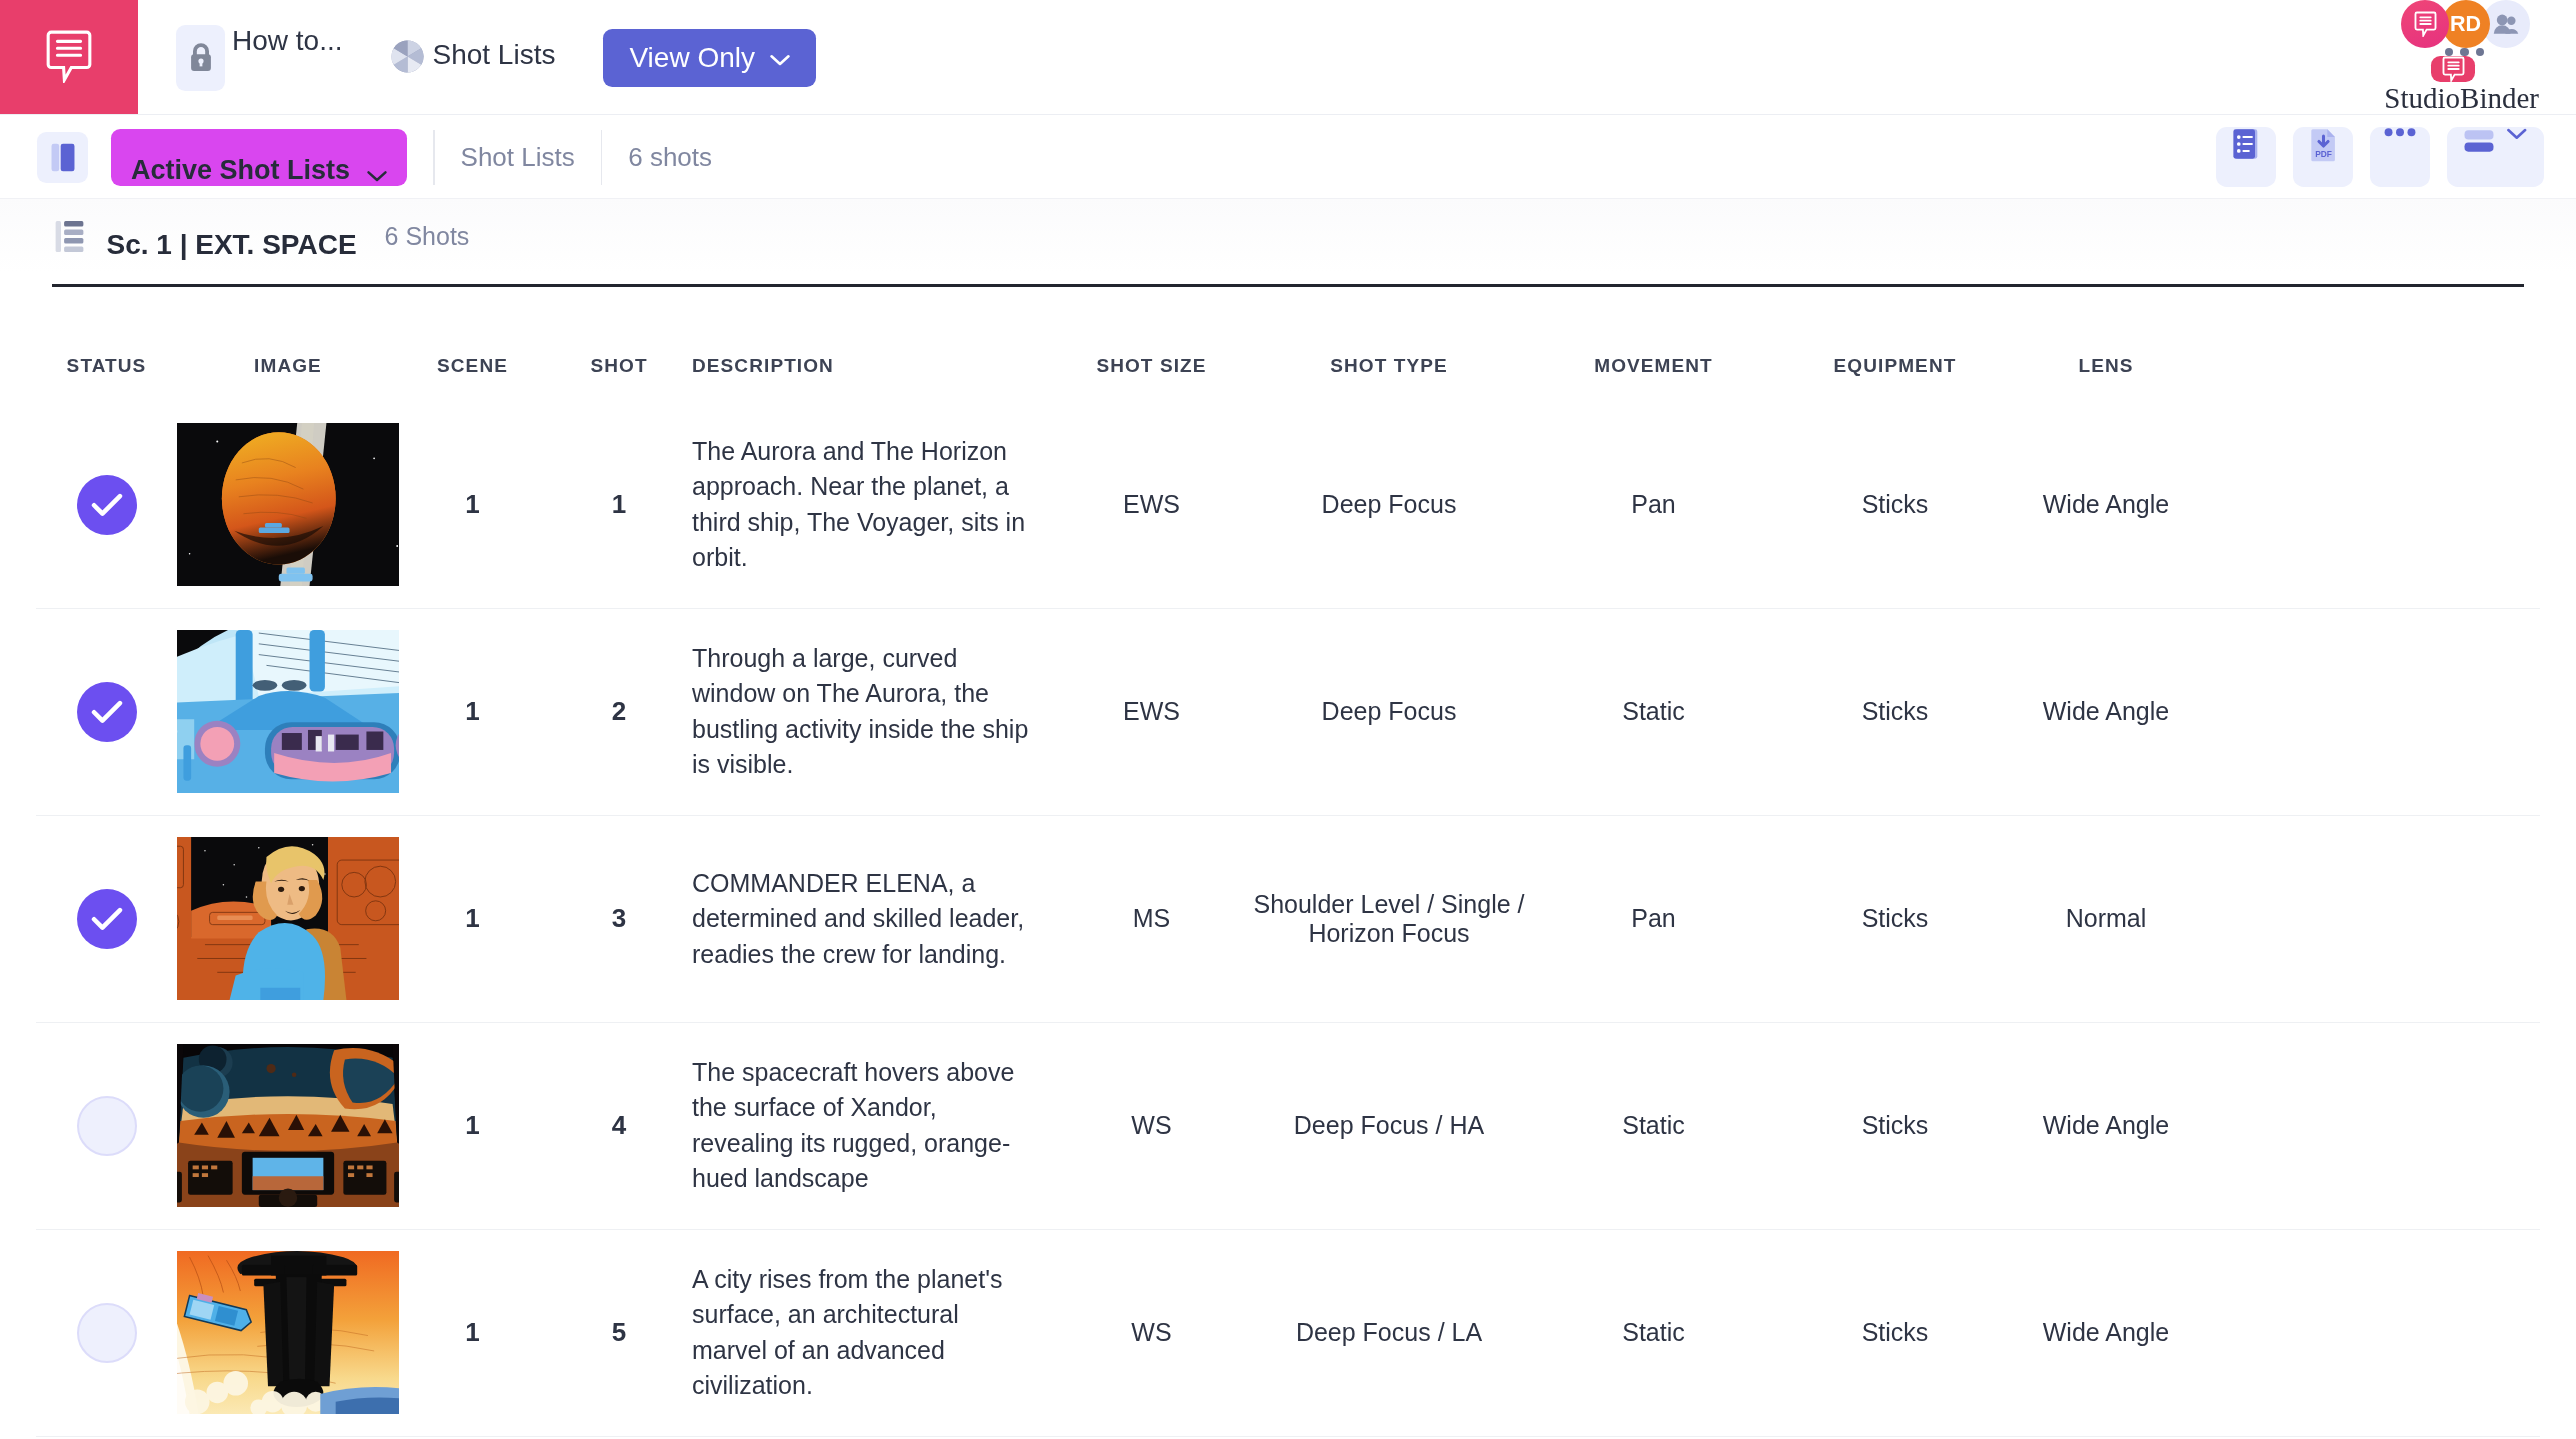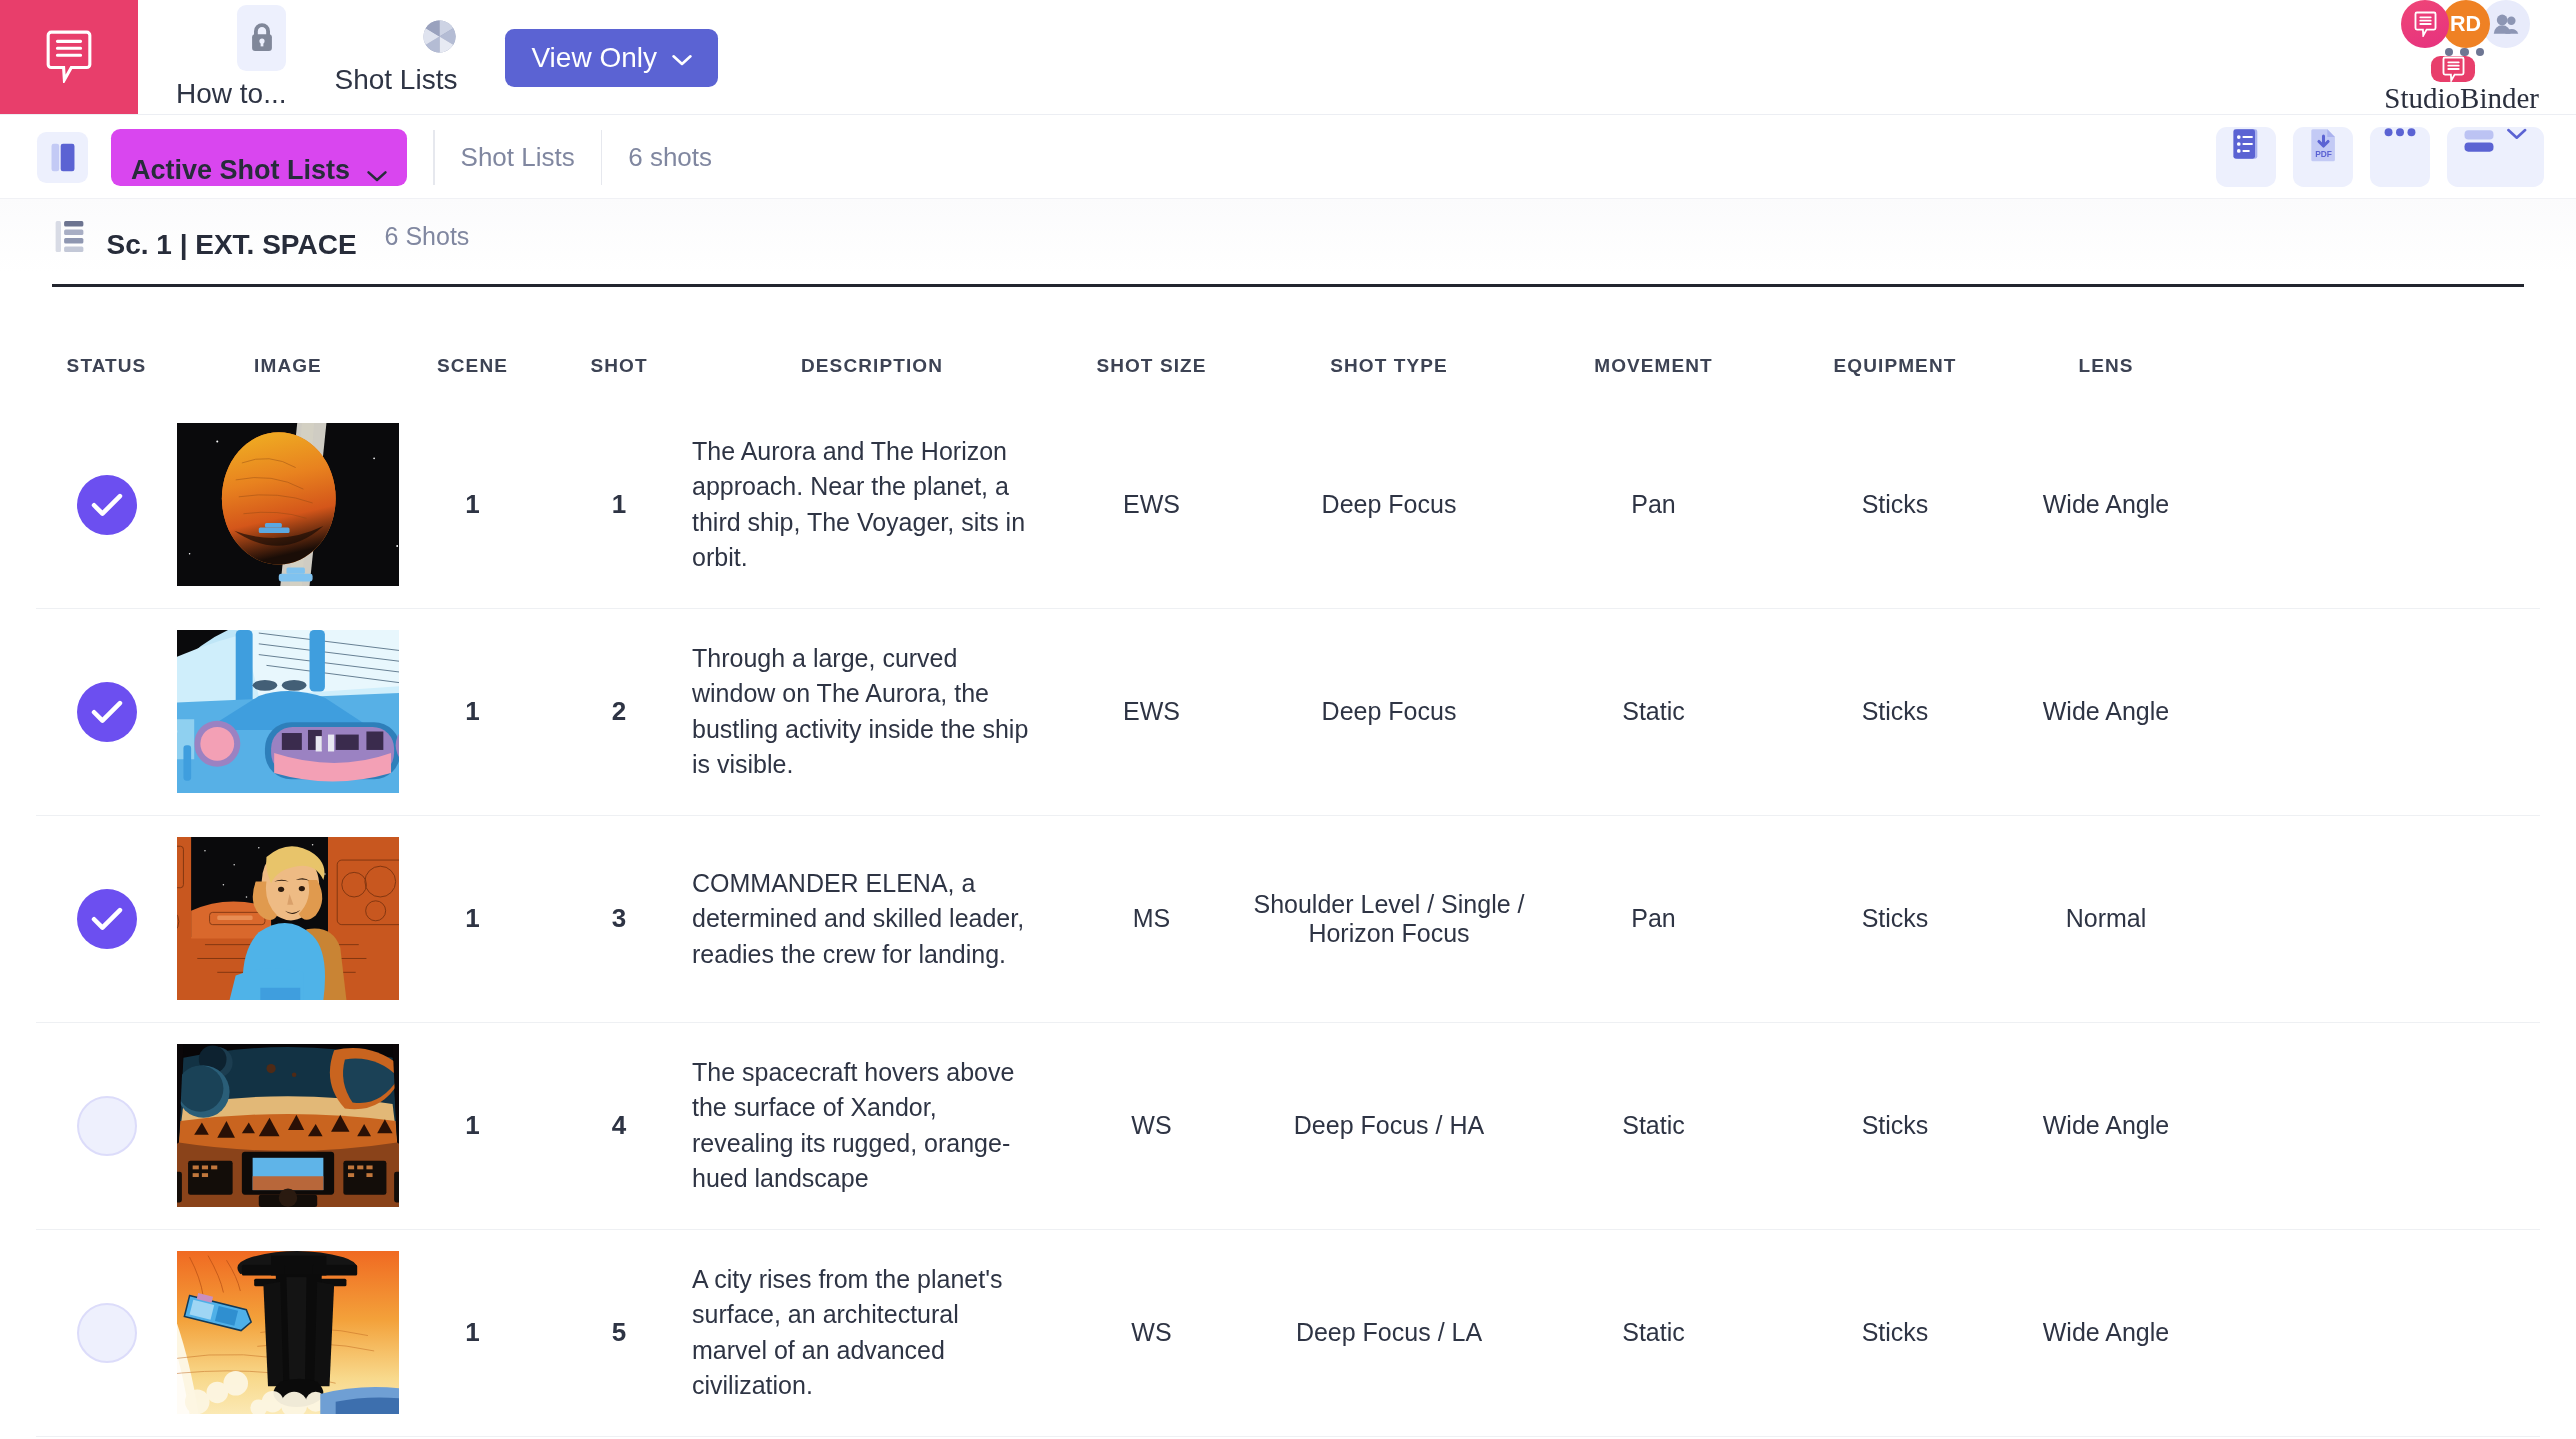--- a/index.html
+++ b/index.html
@@ -31,23 +31,22 @@
     flex: 0 0 138px;
   }
   .sb-mark { display:block; }
 
   .topbar-left {
     display: flex; align-items: center;
     gap: 0px;
     padding-left: 38px;
   }
   .tb-item {
-    display: flex; align-items: flex-end; gap: 7px;
+    display: flex; align-items: flex-start; gap: 7px;
     margin-right: 48px;
-    flex-direction: column;
   }
   .lock-chip {
     width: 49px; height: 66px;
     background: #edf0fd;
     border-radius: 9.2px;
     display: flex; align-items: center; justify-content: center;
   }
   .tb-label {
     font-size: 28px;
     color: #2e3444;
@@ -160,21 +159,21 @@
     display: grid;
     grid-template-columns: 141px 222px 147px 146px 360px 199px 276px 253px 230px 192px;
     align-items: center;
   }
   .thead { height: 71px; }
   .th {
     font-size: 19px; letter-spacing: 1.1px; font-weight: 700;
     color: #3d4354; text-align: center;
     font-stretch: condensed;
   }
-  .th.left { text-align: center; }
+  .th.left { text-align: left; }
 
   .trow {
     border-bottom: 1.5px solid #eef0f3;
     min-height: 203px;
     padding: 21.5px 0;
   }
   .cell { text-align: center; font-size: 25px; color: #2e3444; }
   .cell.bold { font-weight: 700; font-size: 26px; }
   .desc {
     text-align: left;

